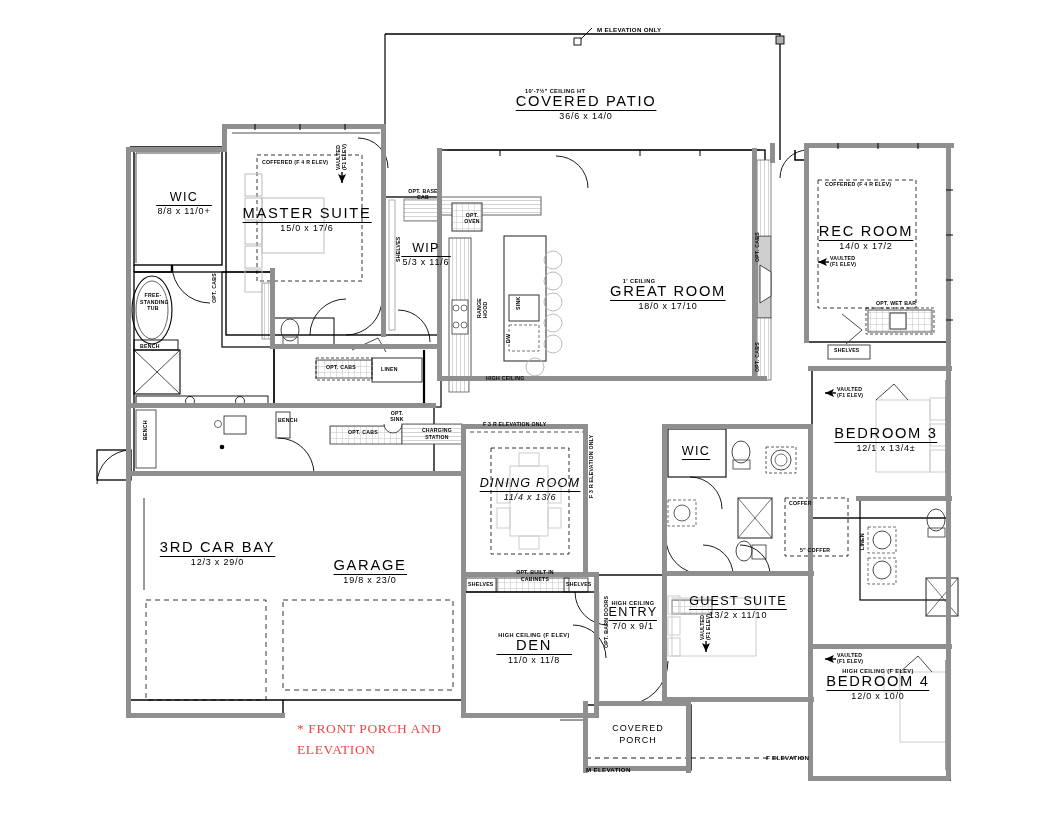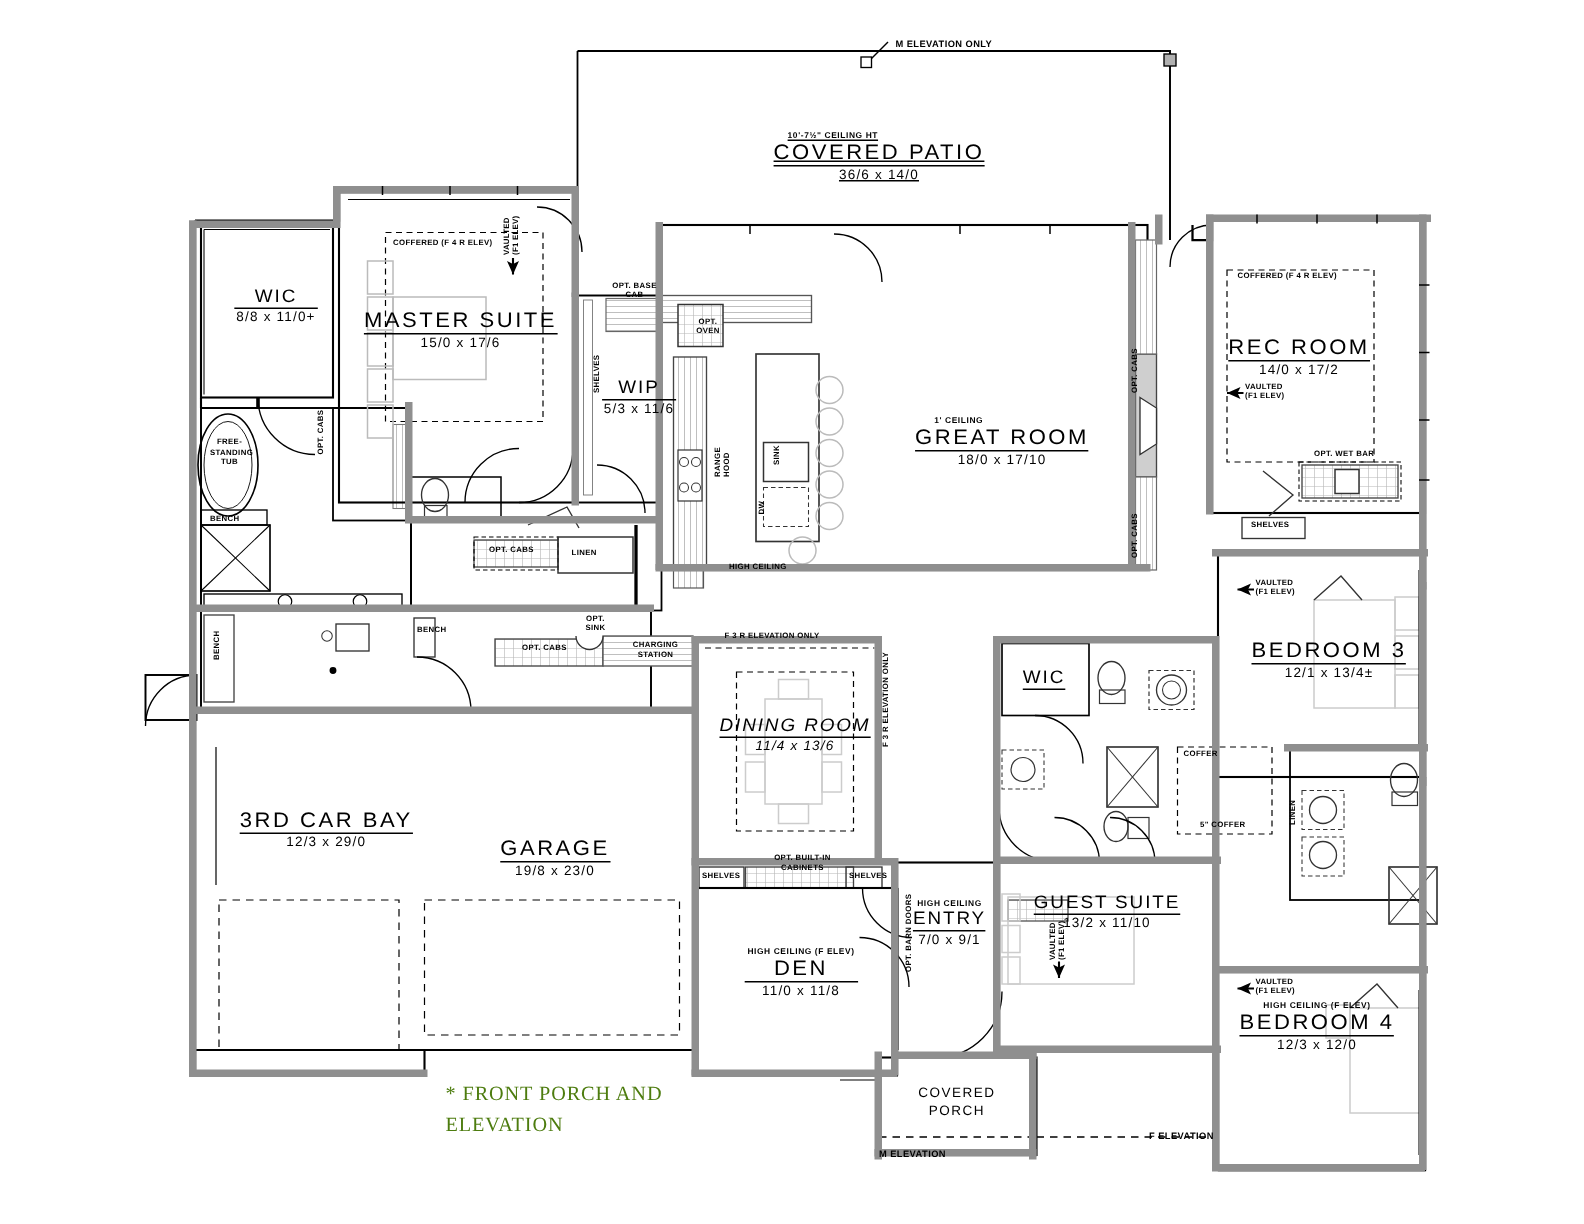--- a/index.html
+++ b/index.html
@@ -67,21 +67,21 @@
     font-size: 5.6px;
     letter-spacing: 0.4px;
     font-weight: 700;
   }
   .vert { transform: rotate(-90deg); transform-origin: left top; }
   .footnote {
     font-family: "Liberation Serif", serif;
     font-size: 13.5px;
     letter-spacing: 0.6px;
     line-height: 1.55;
-    color: #4d7c0f;
+    color: #ef4444;
   }
   .vaulted-grp { position: absolute; }
   .vaulted-txt {
     font-size: 5.2px;
     font-weight: 700;
     line-height: 1.1;
     letter-spacing: 0.2px;
   }
 </style>
 </head>
@@ -475,38 +475,38 @@
         <line x1="946" y1="235" x2="953" y2="235"></line>
         <line x1="946" y1="280" x2="953" y2="280"></line>
         <line x1="946" y1="320" x2="953" y2="320"></line>
         <line x1="500" y1="150" x2="500" y2="156"></line>
         <line x1="640" y1="150" x2="640" y2="156"></line>
         <line x1="700" y1="150" x2="700" y2="156"></line>
       </g>
     </g>
   </svg>
 
-  <div class="room-block" style="left:586px; top:88px; transform:translateX(-50%);text-decoration:underline;">
+  <div class="room-block" style="left:586px; top:88px; transform:translateX(-50%);">
     <div class="note-ceiling" style="text-align:left;padding-left:6px;">10'-7½" CEILING HT</div>
     <div class="room-name">COVERED PATIO</div>
     <div class="room-dim">36/6 x 14/0</div>
   </div>
 
   <div class="room-block" style="left:184px; top:191px; transform:translateX(-50%);">
     <div class="room-name sm">WIC</div>
     <div class="room-dim">8/8 x 11/0+</div>
   </div>
 
   <div class="room-block" style="left:307px; top:206px; transform:translateX(-50%);">
     <div class="room-name">MASTER SUITE</div>
     <div class="room-dim">15/0 x 17/6</div>
   </div>
   <div class="lbl note-tiny" style="left:262px; top:160px;">COFFERED (F 4 R ELEV)</div>
 
-  <div class="room-block" style="left:426px; top:252px; transform:translateX(-50%);">
+  <div class="room-block" style="left:426px; top:242px; transform:translateX(-50%);">
     <div class="room-name sm">WIP</div>
     <div class="room-dim">5/3 x 11/6</div>
   </div>
 
   <div class="room-block" style="left:668px; top:278px; transform:translateX(-50%);">
     <div class="note-ceiling" style="text-align:left;padding-left:10px;">1' CEILING</div>
     <div class="room-name">GREAT ROOM</div>
     <div class="room-dim">18/0 x 17/10</div>
   </div>
 
@@ -553,21 +553,21 @@
 
   <div class="room-block" style="left:534px; top:632px; transform:translateX(-50%);">
     <div class="note-ceiling">HIGH CEILING (F ELEV)</div>
     <div class="room-name">DEN</div>
     <div class="room-dim">11/0 x 11/8</div>
   </div>
 
   <div class="room-block" style="left:878px; top:668px; transform:translateX(-50%);">
     <div class="note-ceiling">HIGH CEILING (F ELEV)</div>
     <div class="room-name">BEDROOM 4</div>
-    <div class="room-dim">12/3 x 12/0</div>
+    <div class="room-dim">12/0 x 10/0</div>
   </div>
 
   <div class="room-block" style="left:638px; top:722px; transform:translateX(-50%); font-size:9px; letter-spacing:1px; line-height:1.35;">
     <div style="width:56px;">COVERED PORCH</div>
   </div>
 
   <div class="lbl note-sm" style="left:597px; top:26px;">M ELEVATION ONLY</div>
   <div class="lbl note-tiny" style="left:406px; top:189px; width:34px; white-space:normal; text-align:center;">OPT. BASE CAB</div>
   <div class="lbl note-tiny" style="left:459px; top:213px; width:26px; white-space:normal; text-align:center;">OPT. OVEN</div>
   <div class="lbl note-tiny vert" style="left:396px; top:262px;">SHELVES</div>

